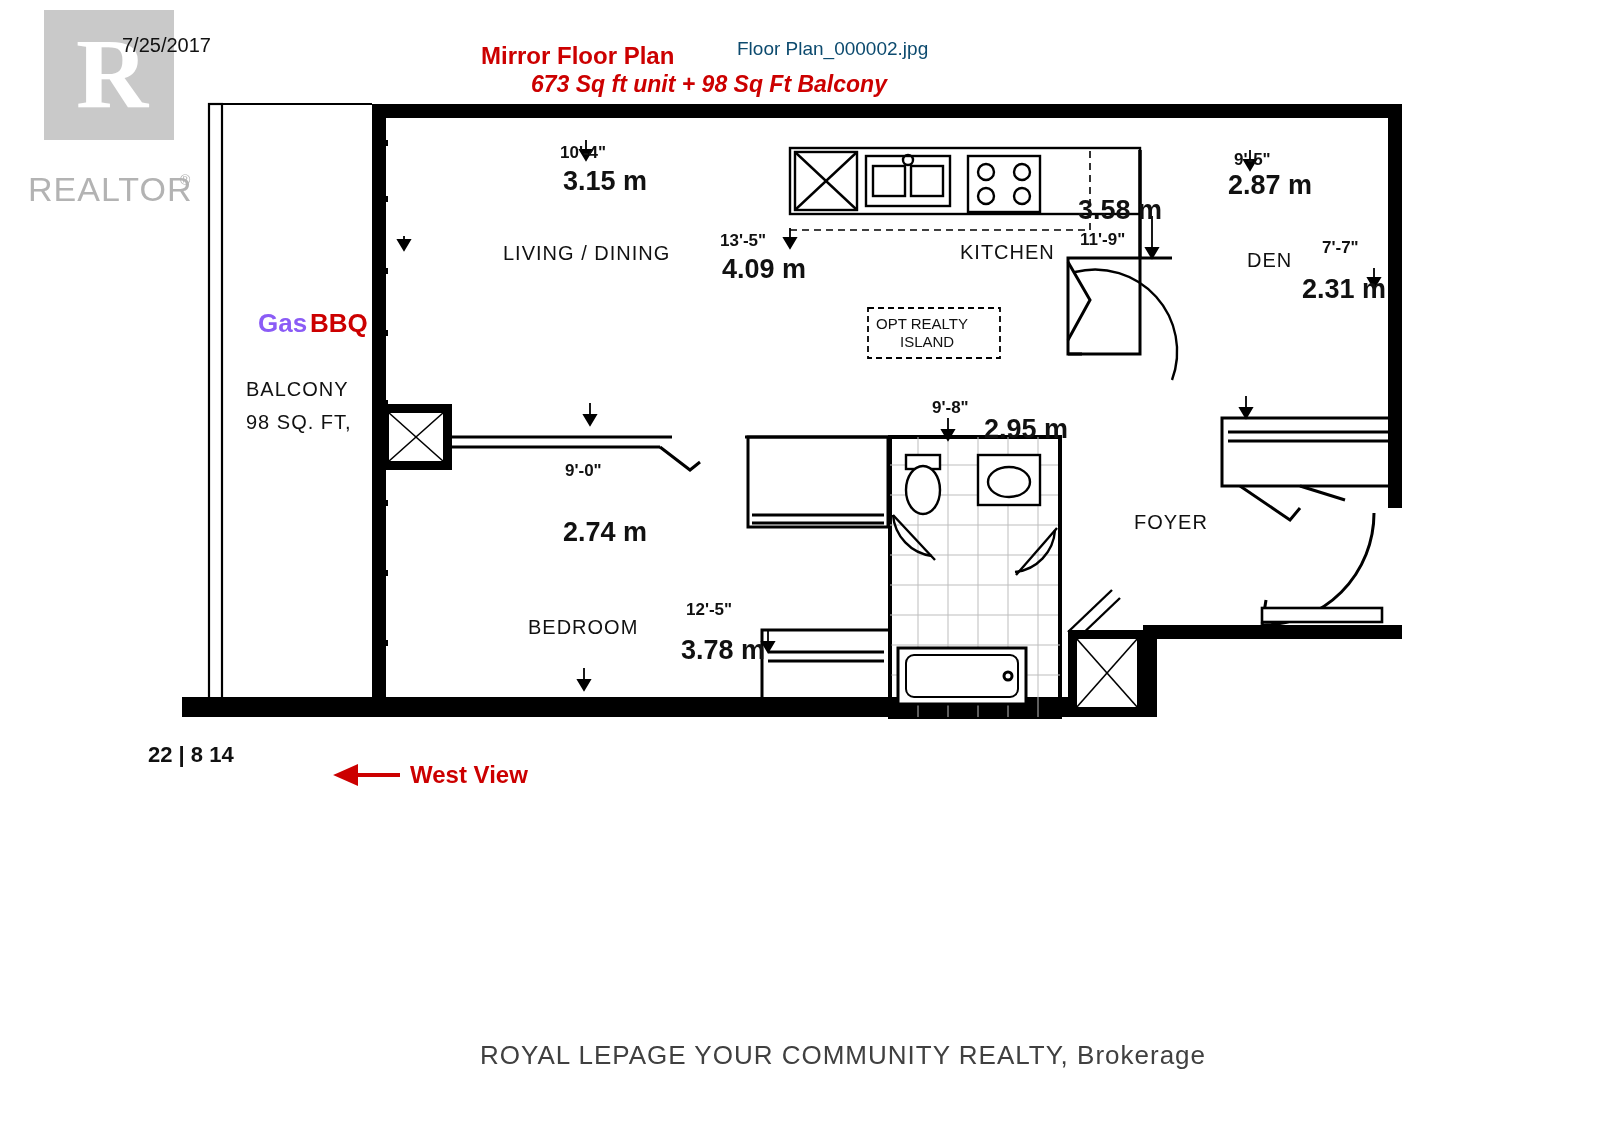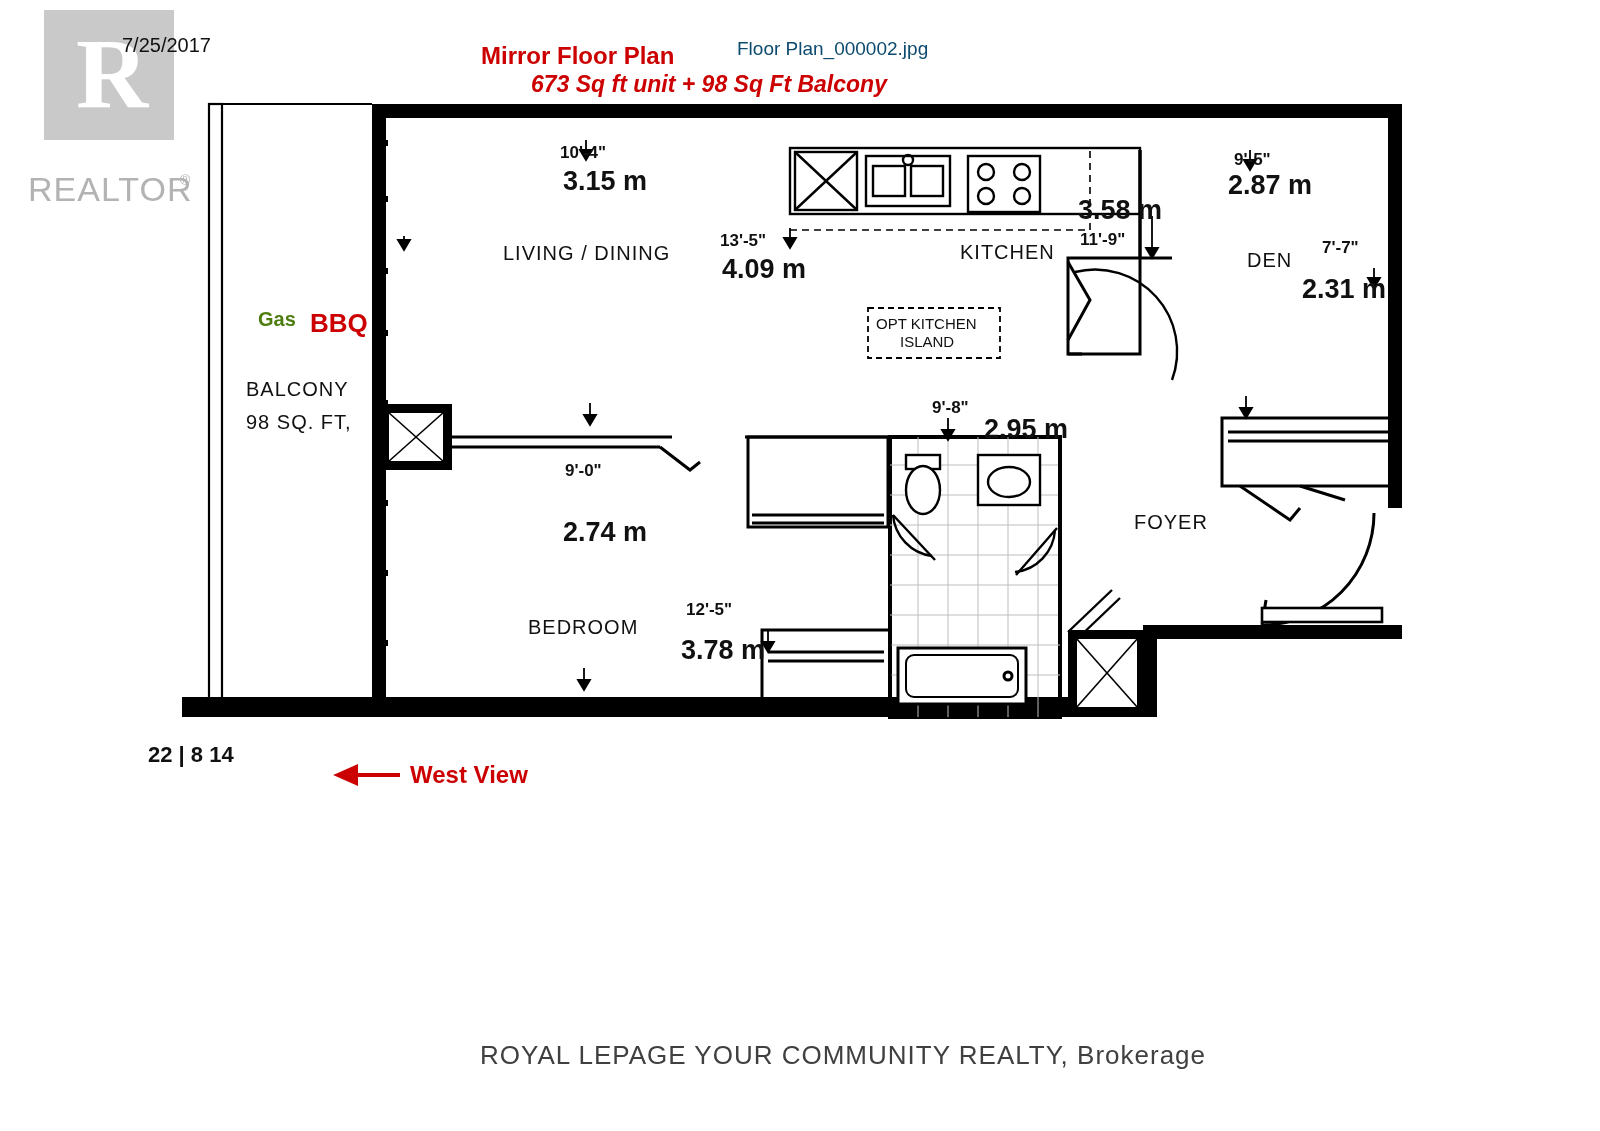--- a/index.html
+++ b/index.html
@@ -259,23 +259,23 @@
 </svg>
 
 <div class="abs room-label" style="left:503px;top:242px;">LIVING / DINING</div>
 <div class="abs room-label" style="left:960px;top:241px;">KITCHEN</div>
 <div class="abs room-label" style="left:1247px;top:249px;">DEN</div>
 <div class="abs room-label" style="left:1134px;top:511px;">FOYER</div>
 <div class="abs room-label" style="left:528px;top:616px;">BEDROOM</div>
 <div class="abs room-label" style="left:246px;top:378px;">BALCONY</div>
 <div class="abs room-label" style="left:246px;top:403px;margin-top:8px;">98 SQ. FT,</div>
 
-<div class="abs" style="left:258px;top:308px;font-size:20px;font-weight:bold;color:#4d7c0f;">Gas</div>
+<div class="abs" style="left:258px;top:308px;font-size:26px;font-weight:bold;color:#8b5cf6;">Gas</div>
 <div class="abs" style="left:310px;top:308px;font-size:26px;font-weight:bold;color:#cc0000;text-align:center;">BBQ</div>
-<div class="abs note" style="left:876px;top:315px;">OPT KITCHEN</div>
+<div class="abs note" style="left:876px;top:315px;">OPT REALTY</div>
 <div class="abs note" style="left:900px;top:333px;">ISLAND</div>
 
 <div class="abs dim-ft" style="left:560px;top:143px;">10'-4"</div>
 <div class="abs dim-m" style="left:563px;top:166px;">3.15 m</div>
 
 <div class="abs dim-ft" style="left:720px;top:231px;">13'-5"</div>
 <div class="abs dim-m" style="left:722px;top:254px;">4.09 m</div>
 
 <div class="abs dim-ft" style="left:1080px;top:230px;">11'-9"</div>
 <div class="abs dim-m" style="left:1078px;top:195px;">3.58 m</div>

